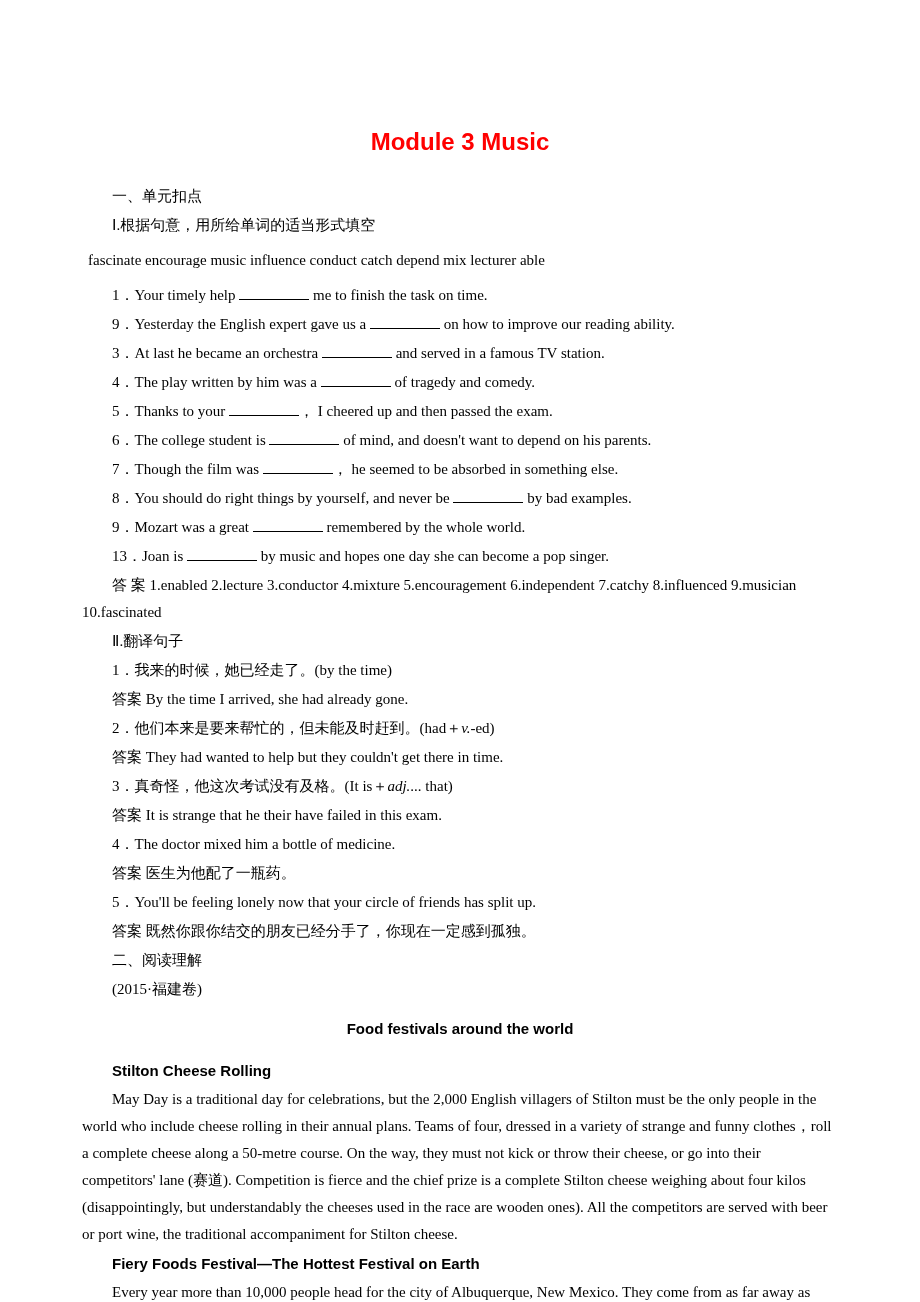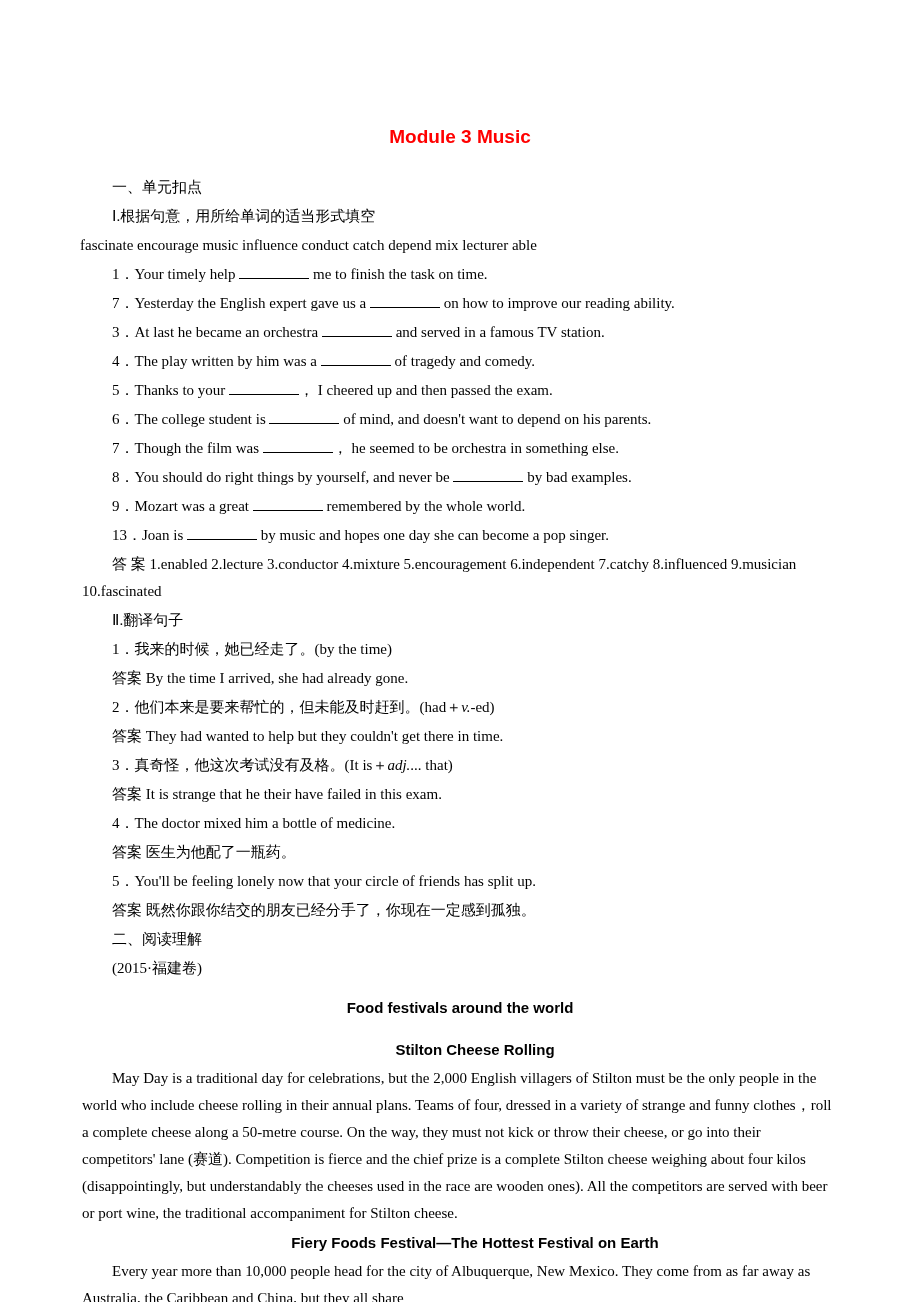--- a/index.html
+++ b/index.html
@@ -9,40 +9,39 @@
     margin: 0;
     padding: 120px 80px 60px 80px;
     color: #000;
     width: 920px;
     box-sizing: border-box;
     background: #fff;
   }
   .title {
     text-align: center;
     font-family: "SimHei", "黑体", sans-serif;
-    font-size: 19px;
+    font-size: 24px;
     font-weight: bold;
     color: #ff0000;
     margin-bottom: 20px;
   }
   .para {
     text-indent: 2em;
     margin: 2px;
   }
   .word-bank {
     text-indent: 0;
-    margin: 0;
+    margin: 8px;
   }
   .red {
     color: #000000;
   }
   .heibold {
     font-family: "SimHei", "黑体", sans-serif;
     font-weight: bold;
-    text-align: center;
   }
   .center {
     text-align: center;
     text-indent: 0;
     margin-top: 12px;
   }
   .italic {
     font-style: italic;
   }
   .blank {
@@ -57,31 +56,31 @@
 <body>
 
 <div class="title">Module 3  Music</div>
 
 <p class="para">一、单元扣点</p>
 <p class="para">Ⅰ.根据句意，用所给单词的适当形式填空</p>
 <p class="word-bank">fascinate   encourage   music   influence   conduct   catch   depend   mix  lecturer  able</p>
 
 <p class="para"><span>1．Your timely help </span><span class="blank"></span><span> me to finish the task on time.</span></p>
 
-<p class="para"><span>7．Yesterday the English expert gave us a </span><span class="blank"></span><span> on how to improve our reading ability.</span></p>
+<p class="para"><span>9．Yesterday the English expert gave us a </span><span class="blank"></span><span> on how to improve our reading ability.</span></p>
 
 <p class="para"><span>3．At last he became an orchestra </span><span class="blank"></span><span> and served in a famous TV station.</span></p>
 
 <p class="para"><span>4．The play written by him was a </span><span class="blank"></span><span> of tragedy and comedy.</span></p>
 
 <p class="para"><span>5．Thanks to your </span><span class="blank"></span><span>， I cheered up and then passed the exam.</span></p>
 
 <p class="para"><span>6．The college student is </span><span class="blank"></span><span> of mind, and doesn't want to depend on his parents.</span></p>
 
-<p class="para"><span>7．Though the film was </span><span class="blank"></span><span>， he seemed to be orchestra in something else.</span></p>
+<p class="para"><span>7．Though the film was </span><span class="blank"></span><span>， he seemed to be absorbed in something else.</span></p>
 
 <p class="para"><span>8．You should do right things by yourself, and never be </span><span class="blank"></span><span> by bad examples.</span></p>
 
 <p class="para"><span>9．Mozart was a great </span><span class="blank"></span><span> remembered by the whole world.</span></p>
 
 <p class="para"><span>13．Joan is </span><span class="blank"></span><span> by music and hopes one day she can become a pop singer.</span></p>
 
 <p class="para"><span class="red">答 案</span><span>  1.enabled  2.lecture  3.conductor  4.mixture  5.encouragement 6.independent  7.catchy  8.influenced  9.musician  10.fascinated</span></p>
 
 <p class="para">Ⅱ.翻译句子</p>

